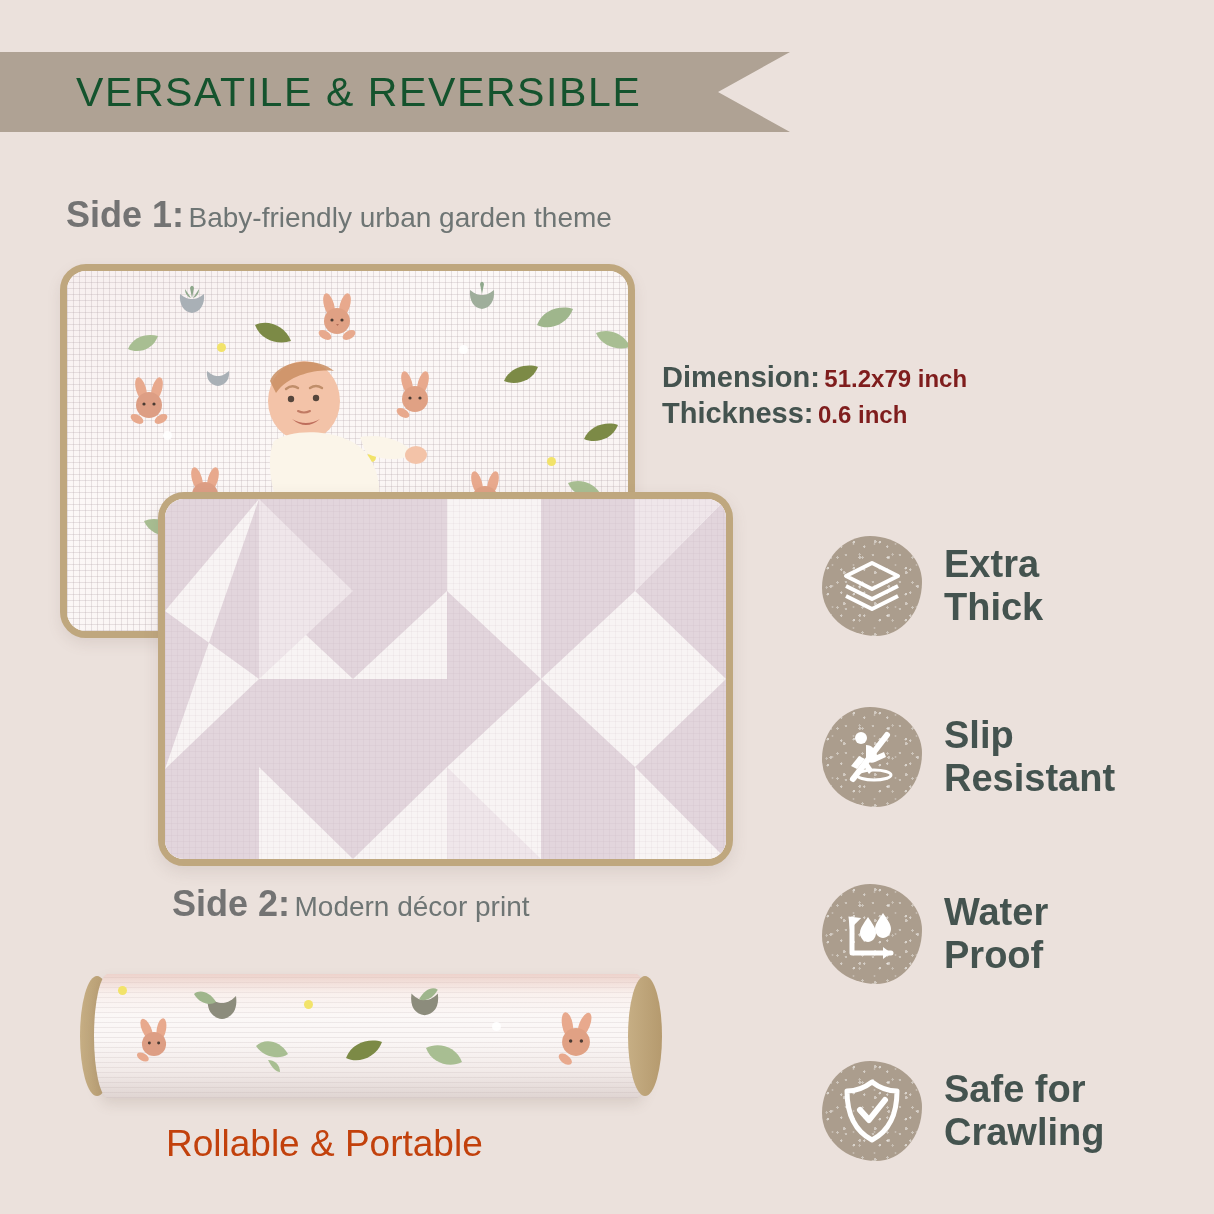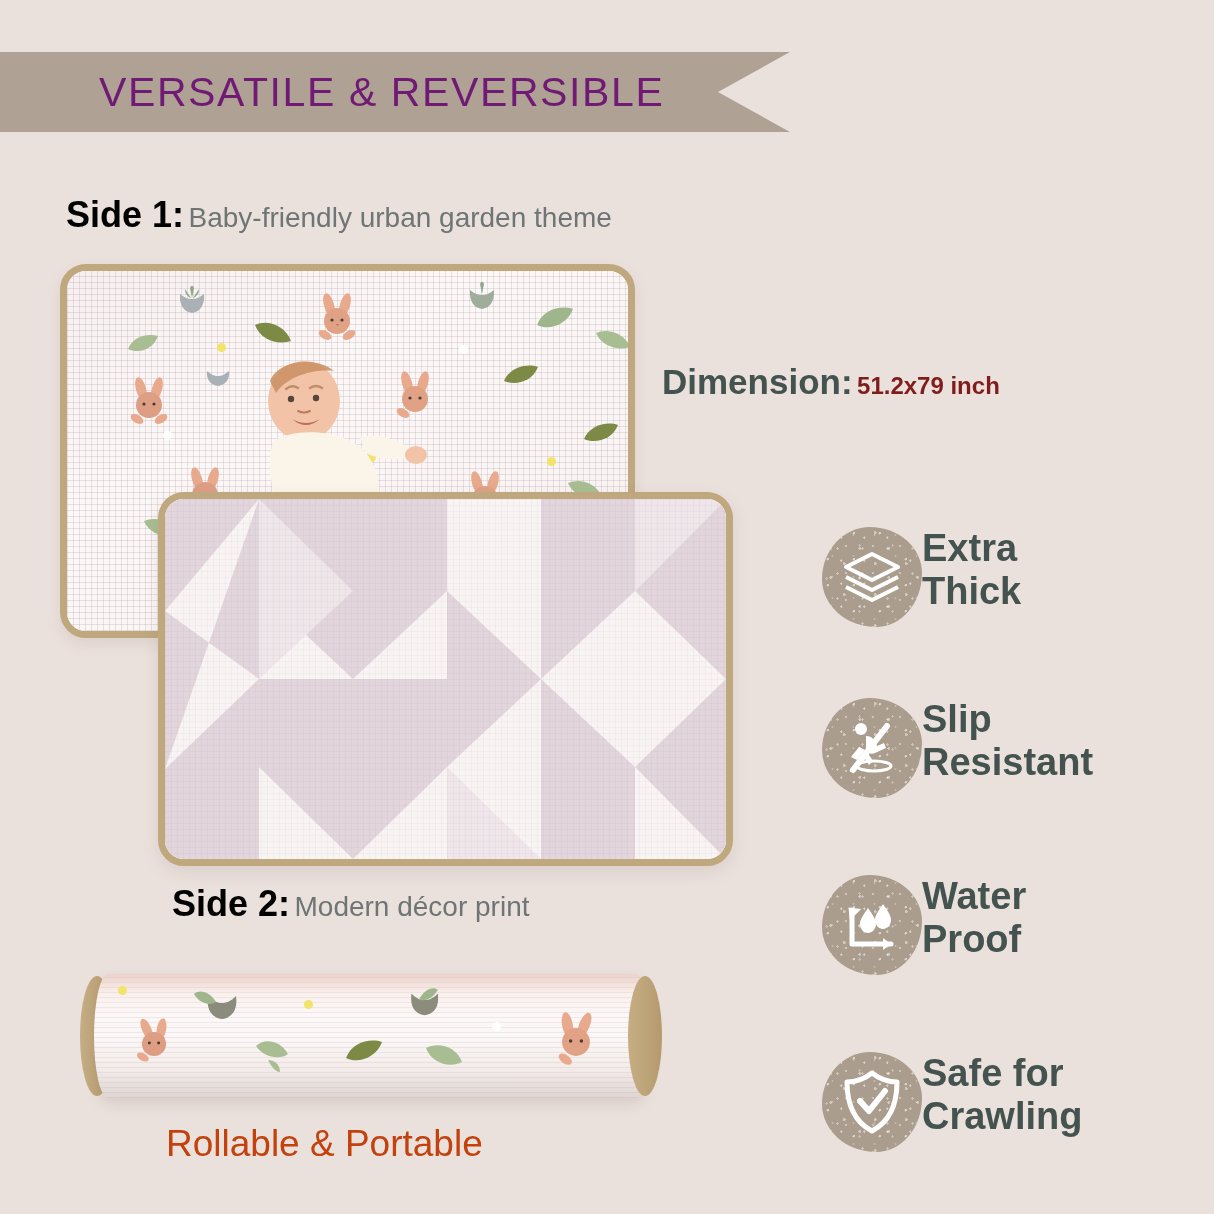--- a/index.html
+++ b/index.html
@@ -14,39 +14,39 @@
 
   
   .banner{
     position:absolute;left:0;top:52px;width:790px;height:80px;
     background:#AFA294;
     -webkit-clip-path:polygon(0 0, 790px 0, 718px 40px, 790px 80px, 0 80px);
     clip-path:polygon(0 0, 790px 0, 718px 40px, 790px 80px, 0 80px);
     display:flex;align-items:center;
   }
   .banner-text{
-    color:#701a75;font-size:41px;letter-spacing:1.6px;
-    padding-left:99px;font-weight:400;white-space:nowrap;
+    color:#14532d;font-size:41px;letter-spacing:1.6px;
+    padding-left:76px;font-weight:400;white-space:nowrap;
     font-family:"Liberation Sans", sans-serif;
   }
 
   
   .side-line{position:absolute;white-space:nowrap;}
-  .side-lbl{font-size:36px;font-weight:bold;color:#000000;}
+  .side-lbl{font-size:36px;font-weight:bold;color:#737373;}
   .side-desc{font-size:28px;font-weight:400;color:#6E7574;}
 
   #side1-line{left:66px;top:194px;}
   #side2-line{left:172px;top:883px;}
   #rollable-line{left:166px;top:1123px;}
   #rollable-line .side-desc{font-size:37px;color:#c2410c;}
 
   
   .dim-block{position:absolute;left:662px;top:360px;line-height:1.24;}
   .dim-row{white-space:nowrap;}
-  .dim-key{font-size:35px;font-weight:bold;color:#44534F;}
+  .dim-key{font-size:29px;font-weight:bold;color:#44534F;}
   .dim-val{font-size:24px;font-weight:700;color:#7f1d1d;}
 
   
   .mat{position:absolute;box-sizing:border-box;}
 
   
   #mat-side1{
     left:60px;top:264px;width:575px;height:374px;
     border-radius:26px;
     border:7px solid #BFA77E;
@@ -103,21 +103,21 @@
     position:absolute;top:2px;width:34px;height:120px;
     background:linear-gradient(90deg,#C6AE84,#B59A6E);
     border-radius:50%/50%;
   }
   #roll-cap-left{left:8px;}
   #roll-cap-right{left:556px;}
 
   
   .feature{
     position:absolute;left:822px;width:392px;height:118px;
-    display:flex;
+    display:flex;align-items:center;gap:22px;
   }
   .f-badge{
     position:relative;width:100px;height:100px;flex:0 0 100px;
     background:#AB9D8D;
     border-radius:48% 52% 46% 54% / 52% 46% 54% 48%;
     display:flex;align-items:center;justify-content:center;
   }
   .f-badge::after{
     content:"";position:absolute;inset:0;
     border-radius:inherit;
@@ -403,20 +403,24 @@
 
   <div class="side-line" id="rollable-line">
     <span class="side-desc">Rollable &amp; Portable</span>
   </div>
 
   <div class="dim-block">
     <div class="dim-row">
       <span class="dim-key">Dimension:</span>
       <span class="dim-val">51.2x79 inch</span>
     </div>
+    <div class="dim-row">
+      <span class="dim-key">Thickness:</span>
+      <span class="dim-val">0.6 inch</span>
+    </div>
   </div>
 
   <div class="feature" id="feature-0">
     <div class="f-badge">
       <svg width="62" height="58" viewBox="0 0 62 58">
         <g fill="none" stroke="#FFFFFF" stroke-width="4" stroke-linejoin="round">
           <polygon points="31,6 57,19 31,32 5,19"></polygon>
           <polyline points="5,29 31,42 57,29"></polyline>
           <polyline points="5,39 31,52 57,39"></polyline>
         </g>

